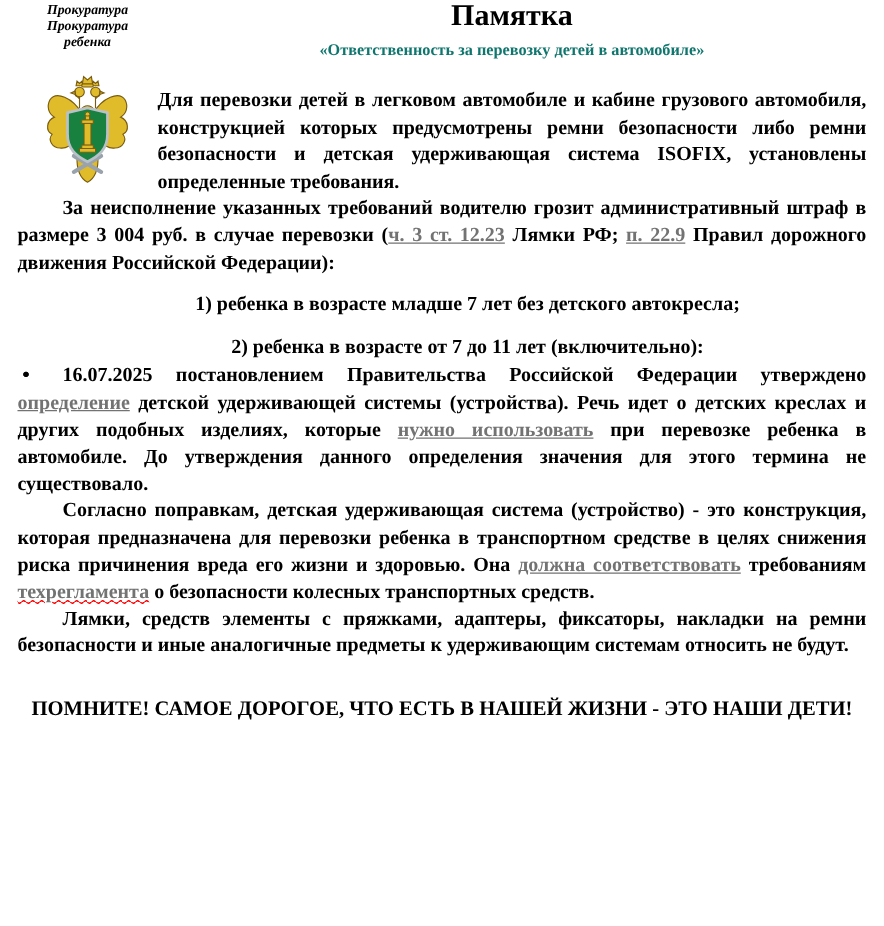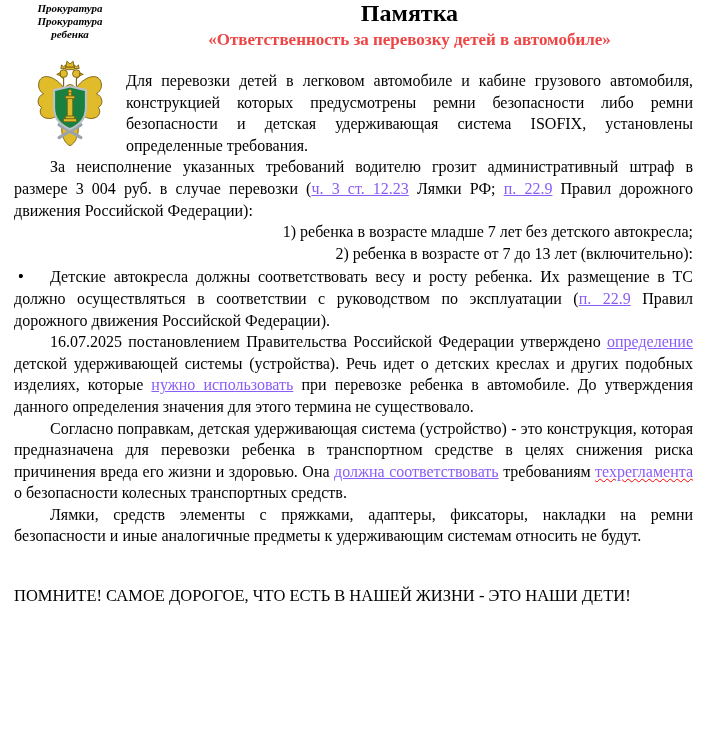--- a/index.html
+++ b/index.html
@@ -15,43 +15,43 @@
     width:112px;flex:0 0 112px;text-align:center;
     font-style:italic;font-weight:bold;font-size:11px;line-height:13px;
     padding-top:2px;
   }
   .org-block span{display:block;}
   .title-block{flex:1;text-align:center;}
   .doc-title{
     font-size:24px;font-weight:bold;line-height:27px;margin:0;
   }
   .doc-subtitle{
-    font-size:17px;font-weight:bold;line-height:21px;margin:2px 0 0 0;color:#ef4444;
+    font-size:13px;font-weight:bold;line-height:21px;margin:2px 0 0 0;color:#0f766e;
   }
   
   .emblem{position:absolute;left:33px;top:59px;width:74px;height:95px;}
   .emblem svg{width:100%;height:100%;display:block;}
   
   .body{margin-top:20px;font-size:16px;line-height:21.6px;}
-  .body p{margin:0;text-align:justify;text-indent:36px;}
+  .body p{margin:0;text-align:justify;text-indent:36px;font-weight:bold;}
   p.p-intro{text-indent:0;}
   .emblem-spacer{float:left;width:112px;height:66px;}
-  p.numbered{text-indent:41px;text-align:right;}
+  p.numbered{text-indent:41px;text-align:center;margin-top:12px;}
   .bullet-row{
     position:relative;padding-left:51px;text-indent:0 !important;
     text-align:left !important;margin:2px 0 !important;
   }
   .bullet-row .bullet{position:absolute;left:4px;top:0;}
-  a.doc-link{color:#8b5cf6;text-decoration:underline;cursor:pointer;margin-top:36px;}
+  a.doc-link{color:#737373;text-decoration:underline;cursor:pointer;margin-top:36px;}
   a.doc-link.squiggle{
     text-decoration-line:underline;text-decoration-style:wavy;
     text-decoration-color:#ff0000;text-decoration-thickness:1px;
   }
   p.footer-note{
-    text-align:left;text-indent:0;margin-top:38px;
+    text-align:center;text-indent:0;margin-top:28px;
     font-size:16.5px;line-height:22px;
   }
 </style>
 </head>
 <body>
 
 <div class="page">
 
   <div class="header-row">
     <div class="org-block">
@@ -111,26 +111,25 @@
     </svg>
   </div>
 
   <div class="body">
 
     <p class="p-intro"><span class="emblem-spacer"></span><span>Для перевозки детей в легковом автомобиле и кабине грузового автомобиля, конструкцией которых предусмотрены ремни безопасности либо ремни безопасности и детская удерживающая система ISOFIX, установлены определенные требования.</span></p>
 
     <p><span>За неисполнение указанных требований водителю грозит административный штраф в размере 3 004 руб. в случае перевозки (</span><a class="doc-link">ч. 3 ст. 12.23</a><span> Лямки РФ; </span><a class="doc-link">п. 22.9</a><span> Правил дорожного движения Российской Федерации):</span></p>
 
     <p class="numbered">1) ребенка в возрасте младше 7 лет без детского автокресла;</p>
-    <p class="numbered">2) ребенка в возрасте от 7 до 13 лет (включительно):</p>
+    <p class="numbered">2) ребенка в возрасте от 7 до 11 лет (включительно):</p>
 
     <p class="bullet-row"><span class="bullet">•</span></p>
     <p class="bullet-row"><span class="bullet">•</span></p>
 
-    <p><span>Детские автокресла должны соответствовать весу и росту ребенка. Их размещение в ТС должно осуществляться в соответствии с руководством по эксплуатации (</span><a class="doc-link">п. 22.9</a><span> Правил дорожного движения Российской Федерации).</span></p>
 
     <p><span>16.07.2025 постановлением Правительства Российской Федерации утверждено </span><a class="doc-link">определение</a><span> детской удерживающей системы (устройства). Речь идет о детских креслах и других подобных изделиях, которые </span><a class="doc-link">нужно использовать</a><span> при перевозке ребенка в автомобиле. До утверждения данного определения значения для этого термина не существовало.</span></p>
 
     <p><span>Согласно поправкам, детская удерживающая система (устройство) - это конструкция, которая предназначена для перевозки ребенка в транспортном средстве в целях снижения риска причинения вреда его жизни и здоровью. Она </span><a class="doc-link">должна соответствовать</a><span> требованиям </span><a class="doc-link squiggle">техрегламента</a><span> о безопасности колесных транспортных средств.</span></p>
 
     <p>Лямки, средств элементы с пряжками, адаптеры, фиксаторы, накладки на ремни безопасности и иные аналогичные предметы к удерживающим системам относить не будут.</p>
 
     <p class="footer-note">ПОМНИТЕ! САМОЕ ДОРОГОЕ, ЧТО ЕСТЬ В НАШЕЙ ЖИЗНИ - ЭТО НАШИ ДЕТИ!</p>
 
   </div>

